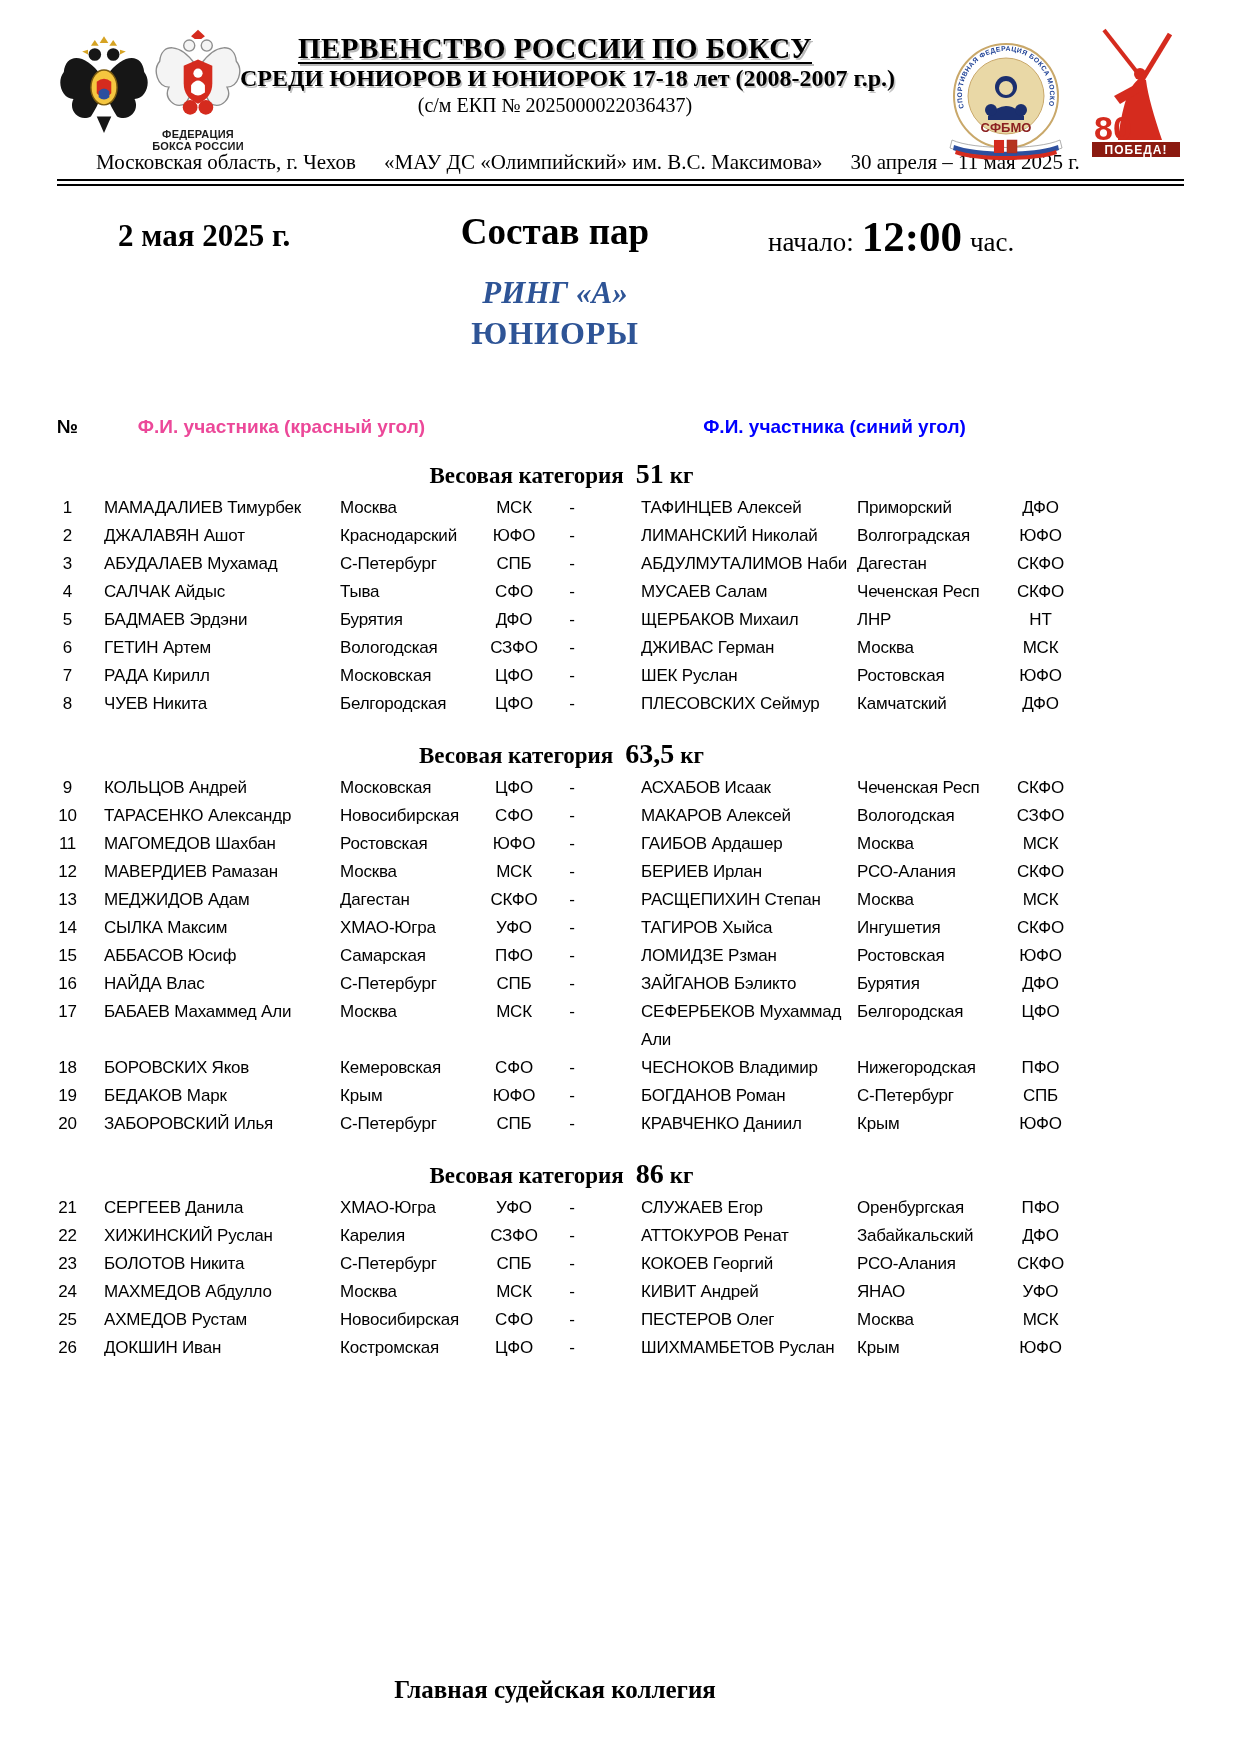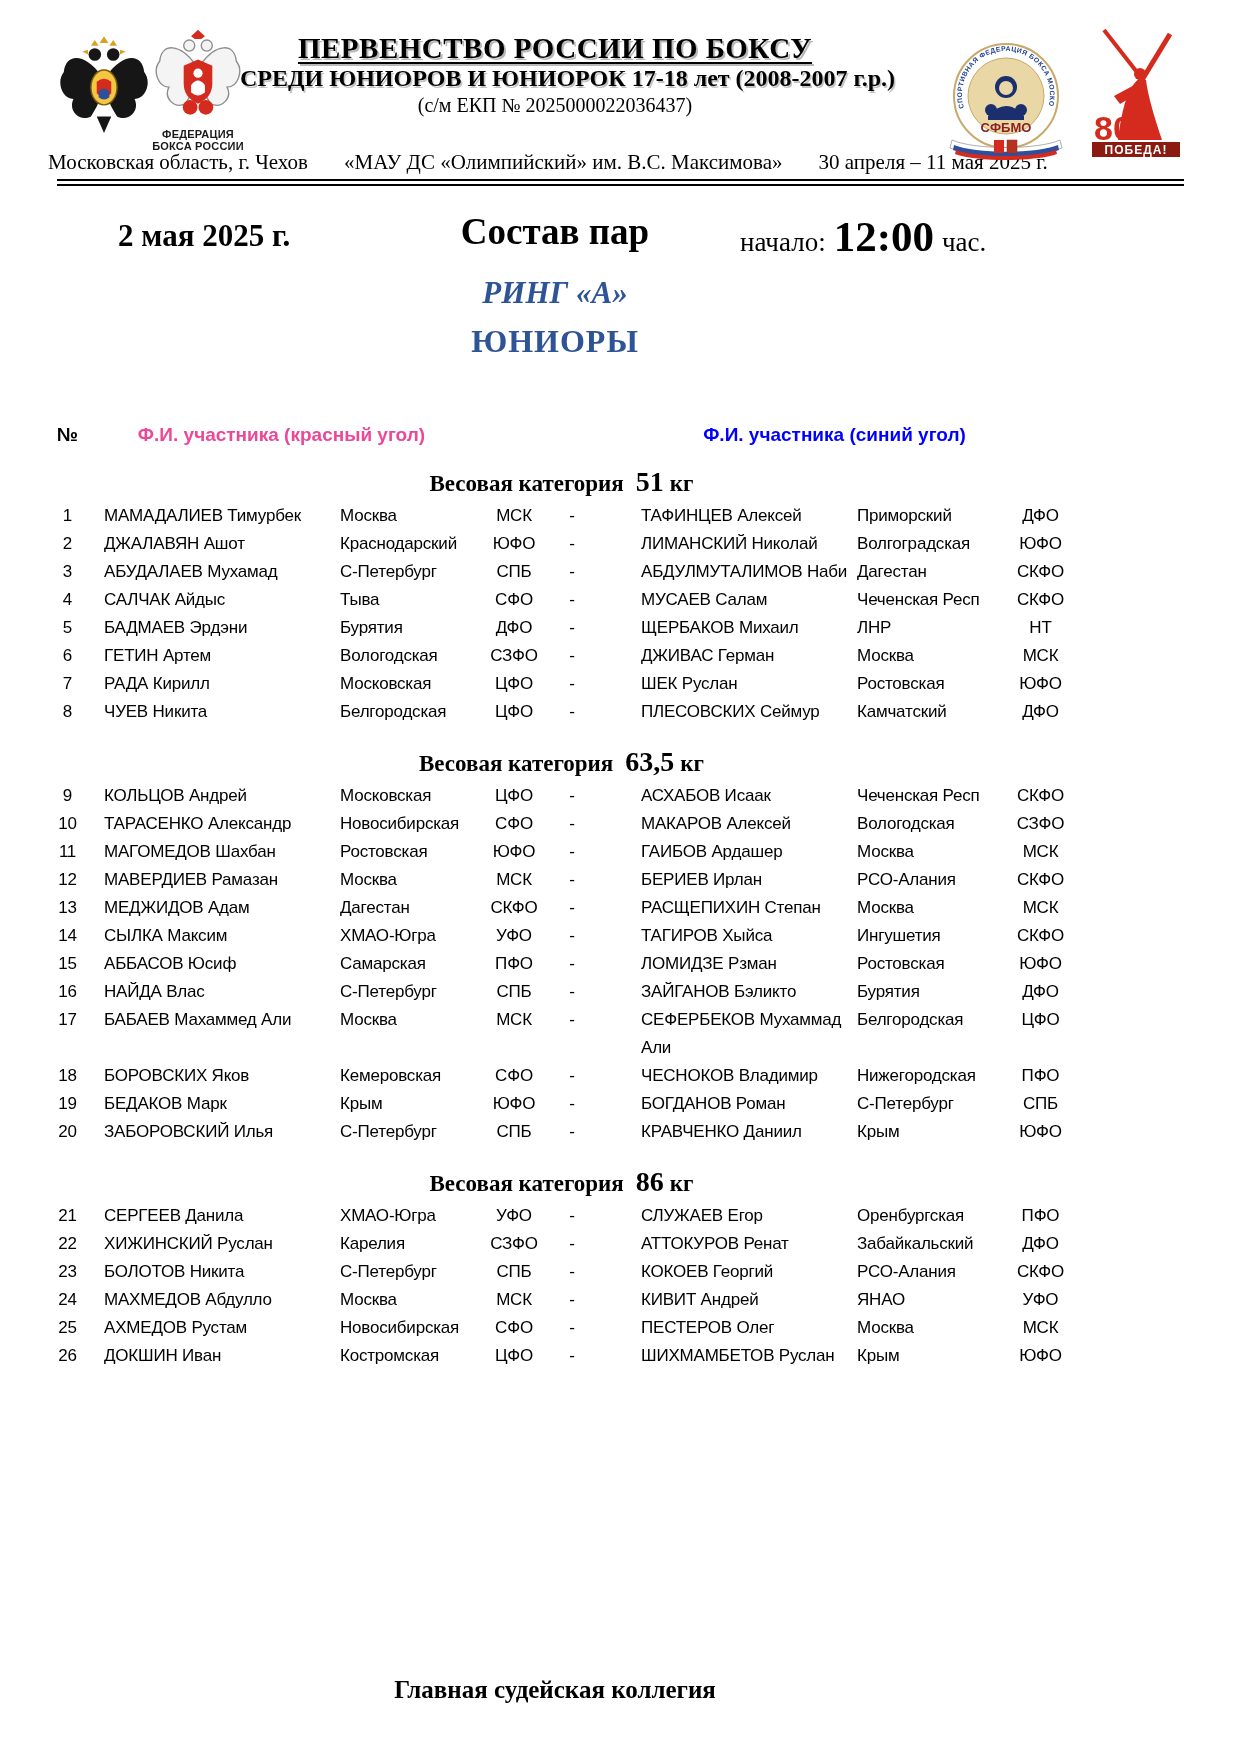--- a/index.html
+++ b/index.html
@@ -25,38 +25,38 @@
     text-decoration:underline; text-underline-offset:4px; text-decoration-thickness:2px;
     text-shadow:2px 2px 0 #b9b9b9;
     white-space:nowrap;
   }
   .title-2 { font-size:24px; font-weight:bold; margin-top:0; text-shadow:1.5px 1.5px 0 #c4c4c4; white-space:nowrap; }
   .title-3 { font-size:20px; margin-top:2px; }
   .logo-sfbmo { left:944px; top:14px; width:124px; height:124px; }
   .logo-pobeda { left:1090px; top:-2px; width:92px; height:136px; }
 
   .location-line {
-    display:flex; gap:36px; padding-left:48px; margin-top:2px;
+    display:flex; gap:28px; padding-left:96px; margin-top:2px;
     font-size:21px; white-space:nowrap;
   }
   .double-rule {
     margin:4px 0 0 57px; width:1127px; height:3px;
     border-top:2px solid #000; border-bottom:2px solid #000;
   }
 
   
   .session-row { position:relative; height:58px; margin-top:22px; }
   .session-date { position:absolute; left:118px; top:10px; font-size:31px; font-weight:bold; }
   .session-title { position:absolute; left:0; top:2px; width:1110px; text-align:center; font-size:37px; font-weight:bold; }
-  .session-start { position:absolute; left:740px; top:4px; display:flex; align-items:baseline; gap:8px; }
+  .session-start { position:absolute; left:768px; top:4px; display:flex; align-items:baseline; gap:8px; }
   .start-label { font-size:27px; }
   .start-time { font-size:43px; font-weight:bold; }
   .start-suffix { font-size:27px;font-family:Liberation Serif, serif; }
   .ring-title { width:1110px; text-align:center; font-size:31px; font-weight:bold; font-style:italic; color:#2e5496; margin-top:9px; }
-  .group-title { width:1110px; text-align:center; font-size:32px; font-weight:bold; color:#2e5496; letter-spacing:1px; margin-top:12px; }
+  .group-title { width:1110px; text-align:center; font-size:32px; font-weight:bold; color:#2e5496; letter-spacing:1px; margin-top:4px; }
 
   
   .grid { display:grid; grid-template-columns:45px 240px 145px 78px 38px 260px 152px 75px; margin-left:45px; }
   .table-head {
     display:grid; grid-template-columns:45px 463px 38px 487px; margin-left:45px; margin-top:64px;
     font-family:"Liberation Sans", sans-serif; font-weight:bold; font-size:19px;
   }
   .h-no { text-align:center; color:#000; }
   .h-red { text-align:center; color:#ec4899; padding-right:80px; }
   .h-blue { text-align:center; color:#0000ff; }

